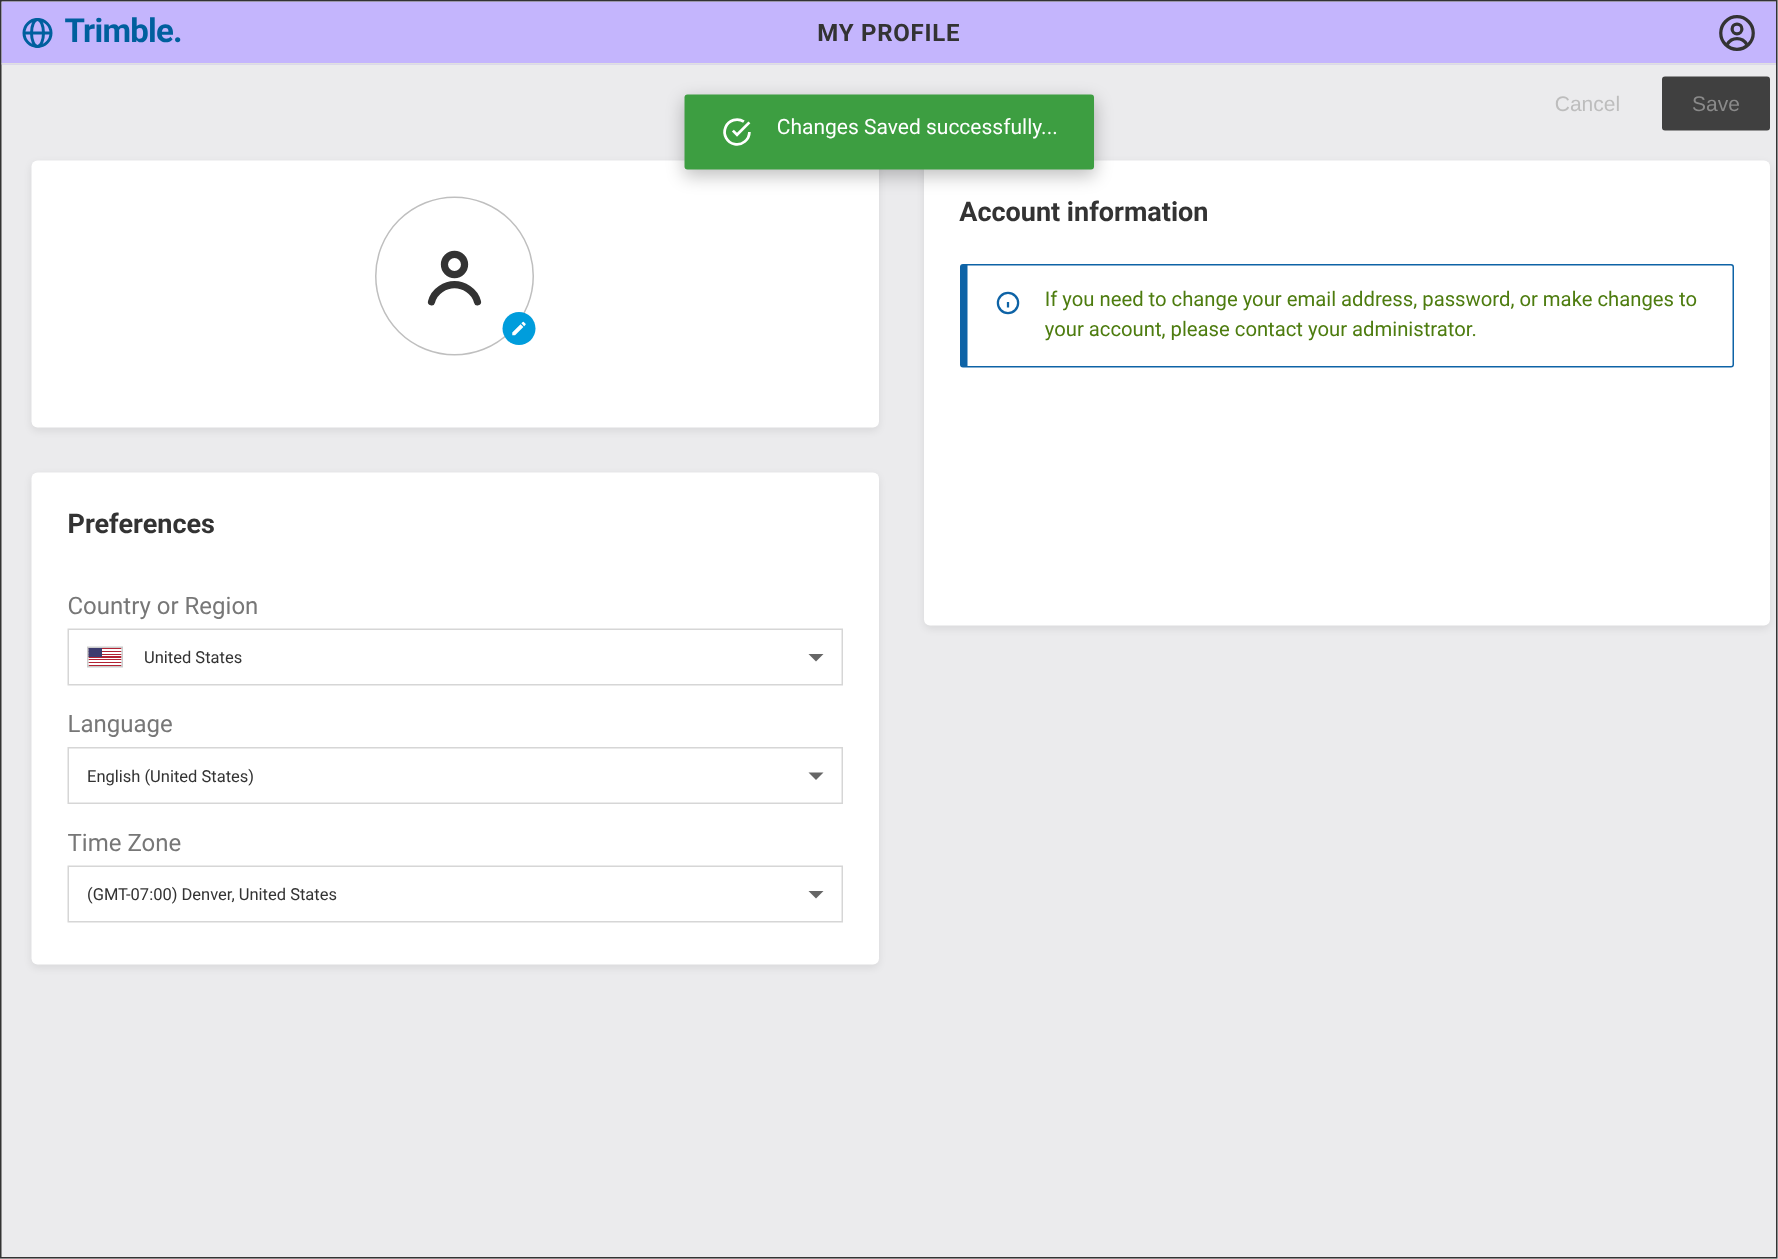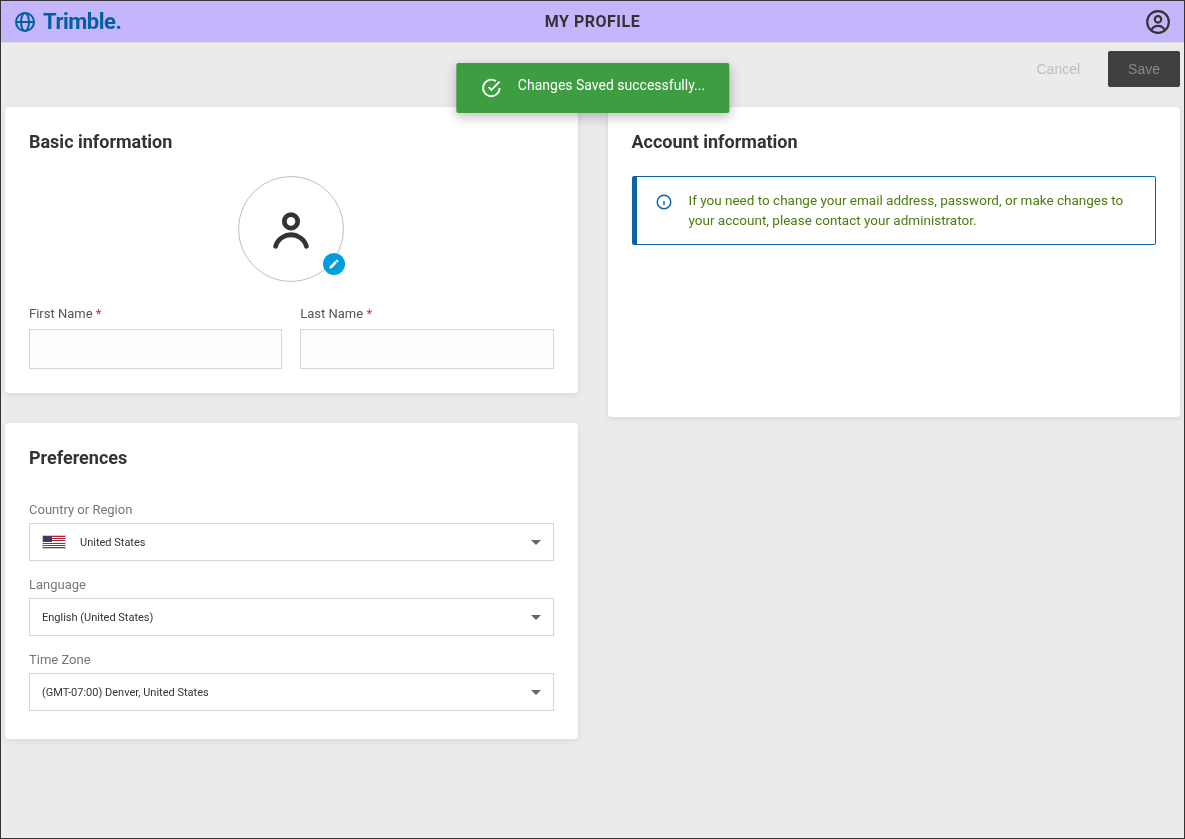--- a/index.html
+++ b/index.html
@@ -56,20 +56,21 @@
       width: 28px;
       height: 28px;
       display: flex;
       align-items: center;
       justify-content: center;
       color: #333;
     }
     .content {
       padding: 4px;
       position: relative;
+      margin-left: 16px;
     }
     .toast {
       position: absolute;
       left: 50%;
       top: 62px;
       transform: translateX(-50%);
       background: #3d9e41;
       color: #fff;
       padding: 14px 24px;
       border-radius: 2px;
@@ -194,21 +195,21 @@
       flex-shrink: 0;
       width: 18px;
       height: 18px;
       color: #0e63a6;
       margin-top: 2px;
     }
     .pref-field {
       margin-bottom: 16px;
     }
     .pref-label {
-      font-size: 13px;
+      font-size: 16px;
       color: #777;
       margin-bottom: 6px;
       display: block;
     }
     .select {
       width: 100%;
       height: 38px;
       border: 1px solid #d6d6d6;
       background: #fff;
       display: flex;
@@ -310,50 +311,33 @@
 
 <div class="content">
   <div class="actions">
     <button class="btn btn-cancel">Cancel</button>
     <button class="btn btn-save">Save</button>
   </div>
 
   <div class="grid">
     <div class="left-col">
       <div class="card">
-        <div class="card-title">Basic information</div>
         <div class="avatar-wrap">
           <div class="avatar">
             <svg viewBox="0 0 24 24" width="46" height="46" fill="none" stroke="#333" stroke-width="2.5" stroke-linecap="round">
               <circle cx="12" cy="8" r="3.5"></circle>
               <path d="M4 21c1-4 5-6 8-6s7 2 8 6"></path>
             </svg>
             <div class="avatar-edit">
               <svg viewBox="0 0 24 24" width="12" height="12" fill="#fff">
                 <path d="M3 17.25V21h3.75L17.81 9.94l-3.75-3.75L3 17.25zM20.71 7.04a1 1 0 0 0 0-1.41l-2.34-2.34a1 1 0 0 0-1.41 0l-1.83 1.83 3.75 3.75 1.83-1.83z"></path>
               </svg>
             </div>
           </div>
         </div>
-        <div class="name-row">
-          <div>
-            <label class="field-label">
-              <span>First Name</span>
-              <span class="required">*</span>
-            </label>
-            <input type="text" class="text-input" value="" style="">
-          </div>
-          <div>
-            <label class="field-label">
-              <span>Last Name</span>
-              <span class="required">*</span>
-            </label>
-            <input type="text" class="text-input" value="" style="">
-          </div>
-        </div>
       </div>
 
       <div class="card preferences-card">
         <div class="card-title">Preferences</div>
 
         <div class="pref-field">
           <label class="pref-label">Country or Region</label>
           <div class="select">
             <div class="select-left">
               <span class="flag-us"></span>

